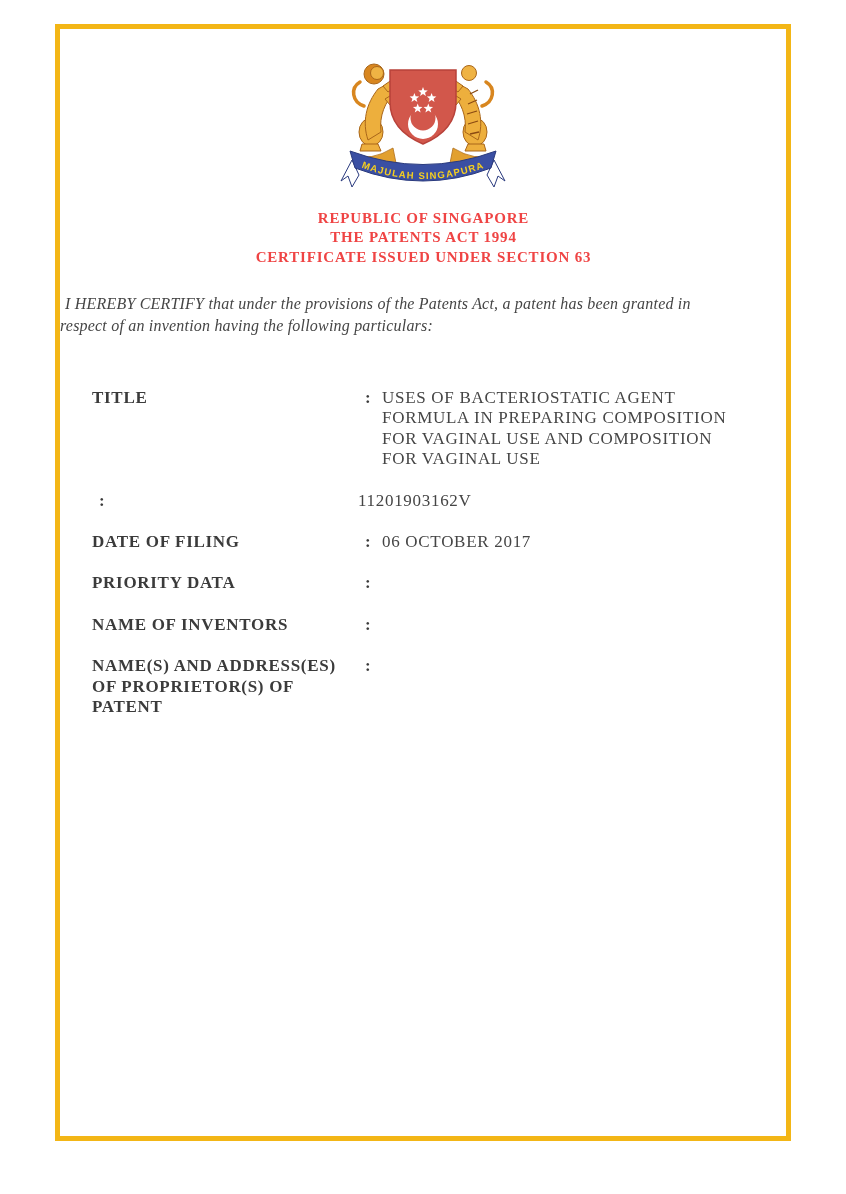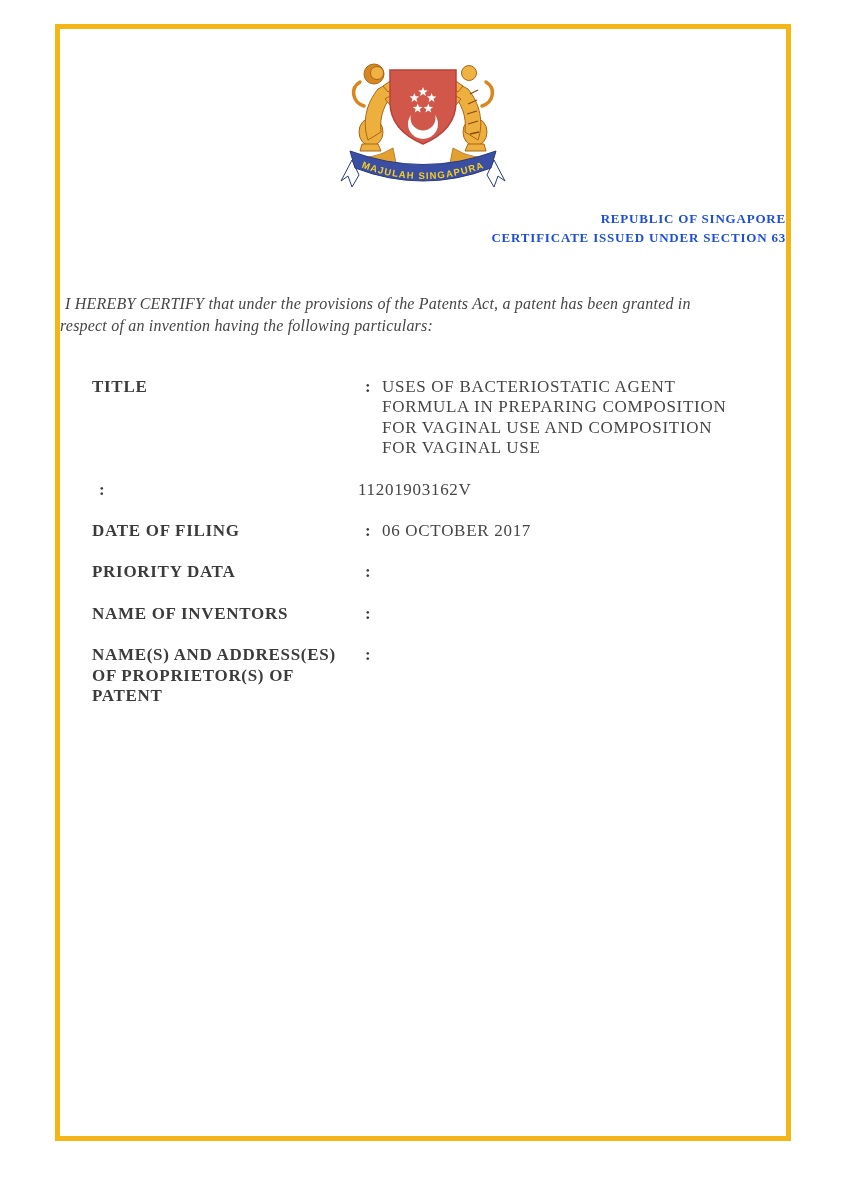--- a/index.html
+++ b/index.html
@@ -6,30 +6,30 @@
   .page{
     position:relative;width:846px;height:1194px;background:#ffffff;
     font-family:"Liberation Serif","DejaVu Serif",serif;color:#3d3d3d;overflow:hidden;
   }
   .frame{
     position:absolute;left:55px;top:24px;width:736px;height:1117px;
     box-sizing:border-box;border:5px solid #F3B616;
   }
   .crest{position:absolute;left:338px;top:44px;width:170px;height:150px;}
   .header{
-    position:absolute;left:61px;top:209px;width:725px;text-align:right;
-    font-weight:bold;font-size:13px;line-height:19.3px;letter-spacing:0.8px;color:#1d4ed8;
+    position:absolute;left:61px;top:209px;width:725px;text-align:center;
+    font-weight:bold;font-size:15px;line-height:19.3px;letter-spacing:0.8px;color:#ef4444;
   }
   .certify{
     position:absolute;left:60px;top:293px;width:720px;
     font-style:italic;font-size:16px;line-height:22px;letter-spacing:0.2px;
     white-space:pre-line;text-indent:5px;color:#454545;
   }
   .fields{position:absolute;left:92px;top:377px;width:680px;font-size:17px;line-height:20.4px;letter-spacing:0.7px;}
-  .field-row{display:grid;grid-template-columns:266px 24px 1fr;margin-bottom:21px;}
+  .field-row{display:grid;grid-template-columns:266px 24px 1fr;margin-bottom:21px;margin-top:11px;}
   .field-label{font-weight:bold;white-space:pre-line;color:#3b3b3b;}
   .field-colon{font-weight:bold;padding-left:7px;color:#3b3b3b;}
   .field-value{white-space:pre-line;color:#454545;}
 </style>
 </head>
 <body>
 
 <div class="page">
   <div class="frame"></div>
 
@@ -92,20 +92,21 @@
       <path d="M12,107 Q85,134 158,107 L153,124 Q85,150 17,124 Z" fill="#3A4FA3" stroke="#2A3A7E" stroke-width="1"></path>
       <path id="bannerPath" d="M22,123 Q85,147 148,123" fill="none"></path>
       <text font-size="9.5" font-weight="bold" fill="#F6CF1E" letter-spacing="1.2" font-family="Liberation Sans, sans-serif">
         <textPath href="#bannerPath" startOffset="50%" text-anchor="middle">MAJULAH SINGAPURA</textPath>
       </text>
     </g>
   </svg>
 
   <div class="header">
     <div>REPUBLIC OF SINGAPORE</div>
+    <div>THE PATENTS ACT 1994</div>
     <div>CERTIFICATE ISSUED UNDER SECTION 63</div>
   </div>
 
   <div class="certify">I HEREBY CERTIFY that under the provisions of the Patents Act, a patent has been granted in
 respect of an invention having the following particulars:</div>
 
   <div class="fields">
     <div class="field-row">
       <div class="field-label">TITLE</div>
       <div class="field-colon">:</div>

